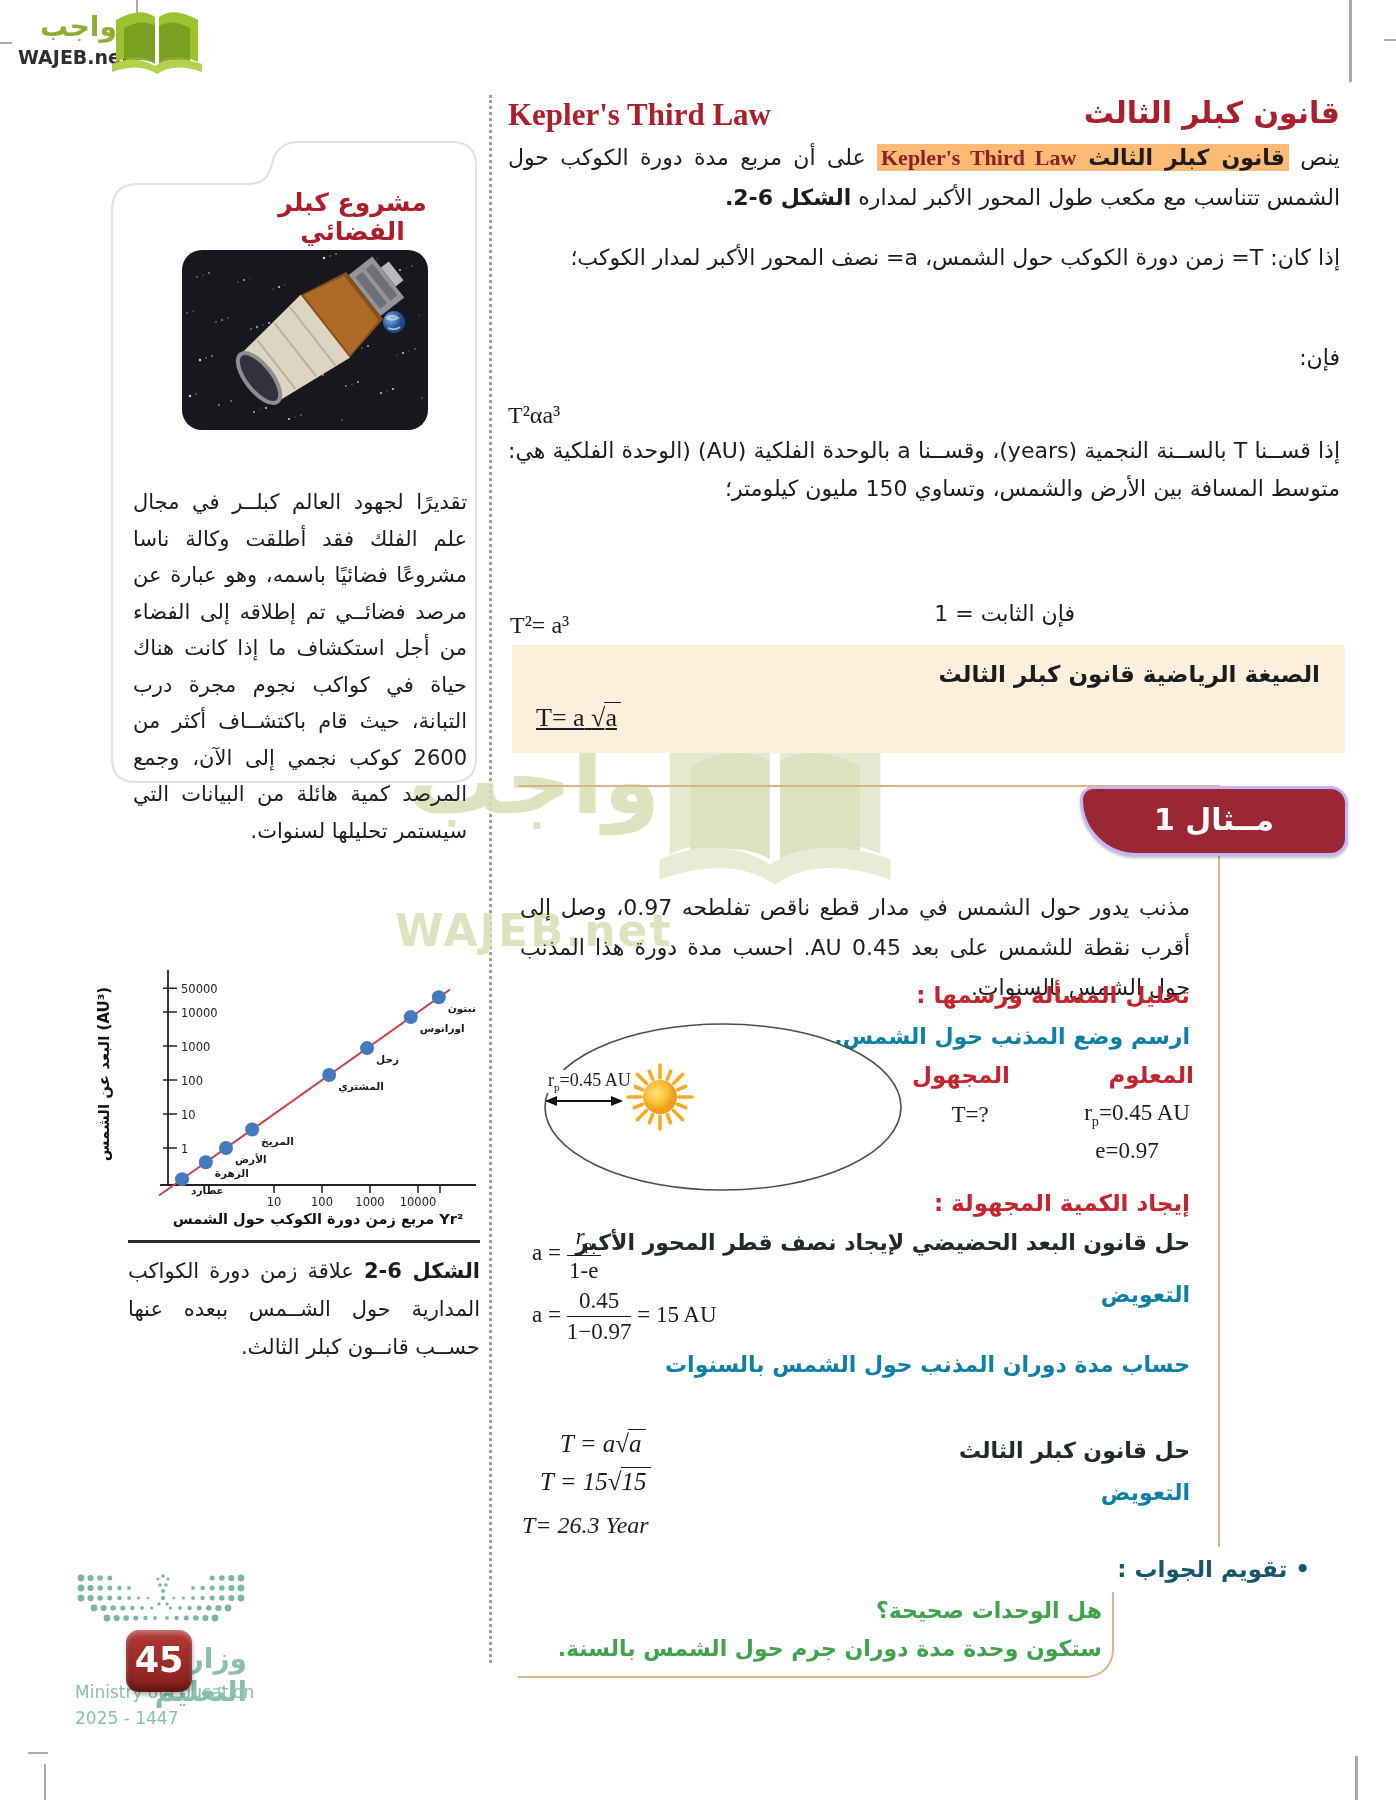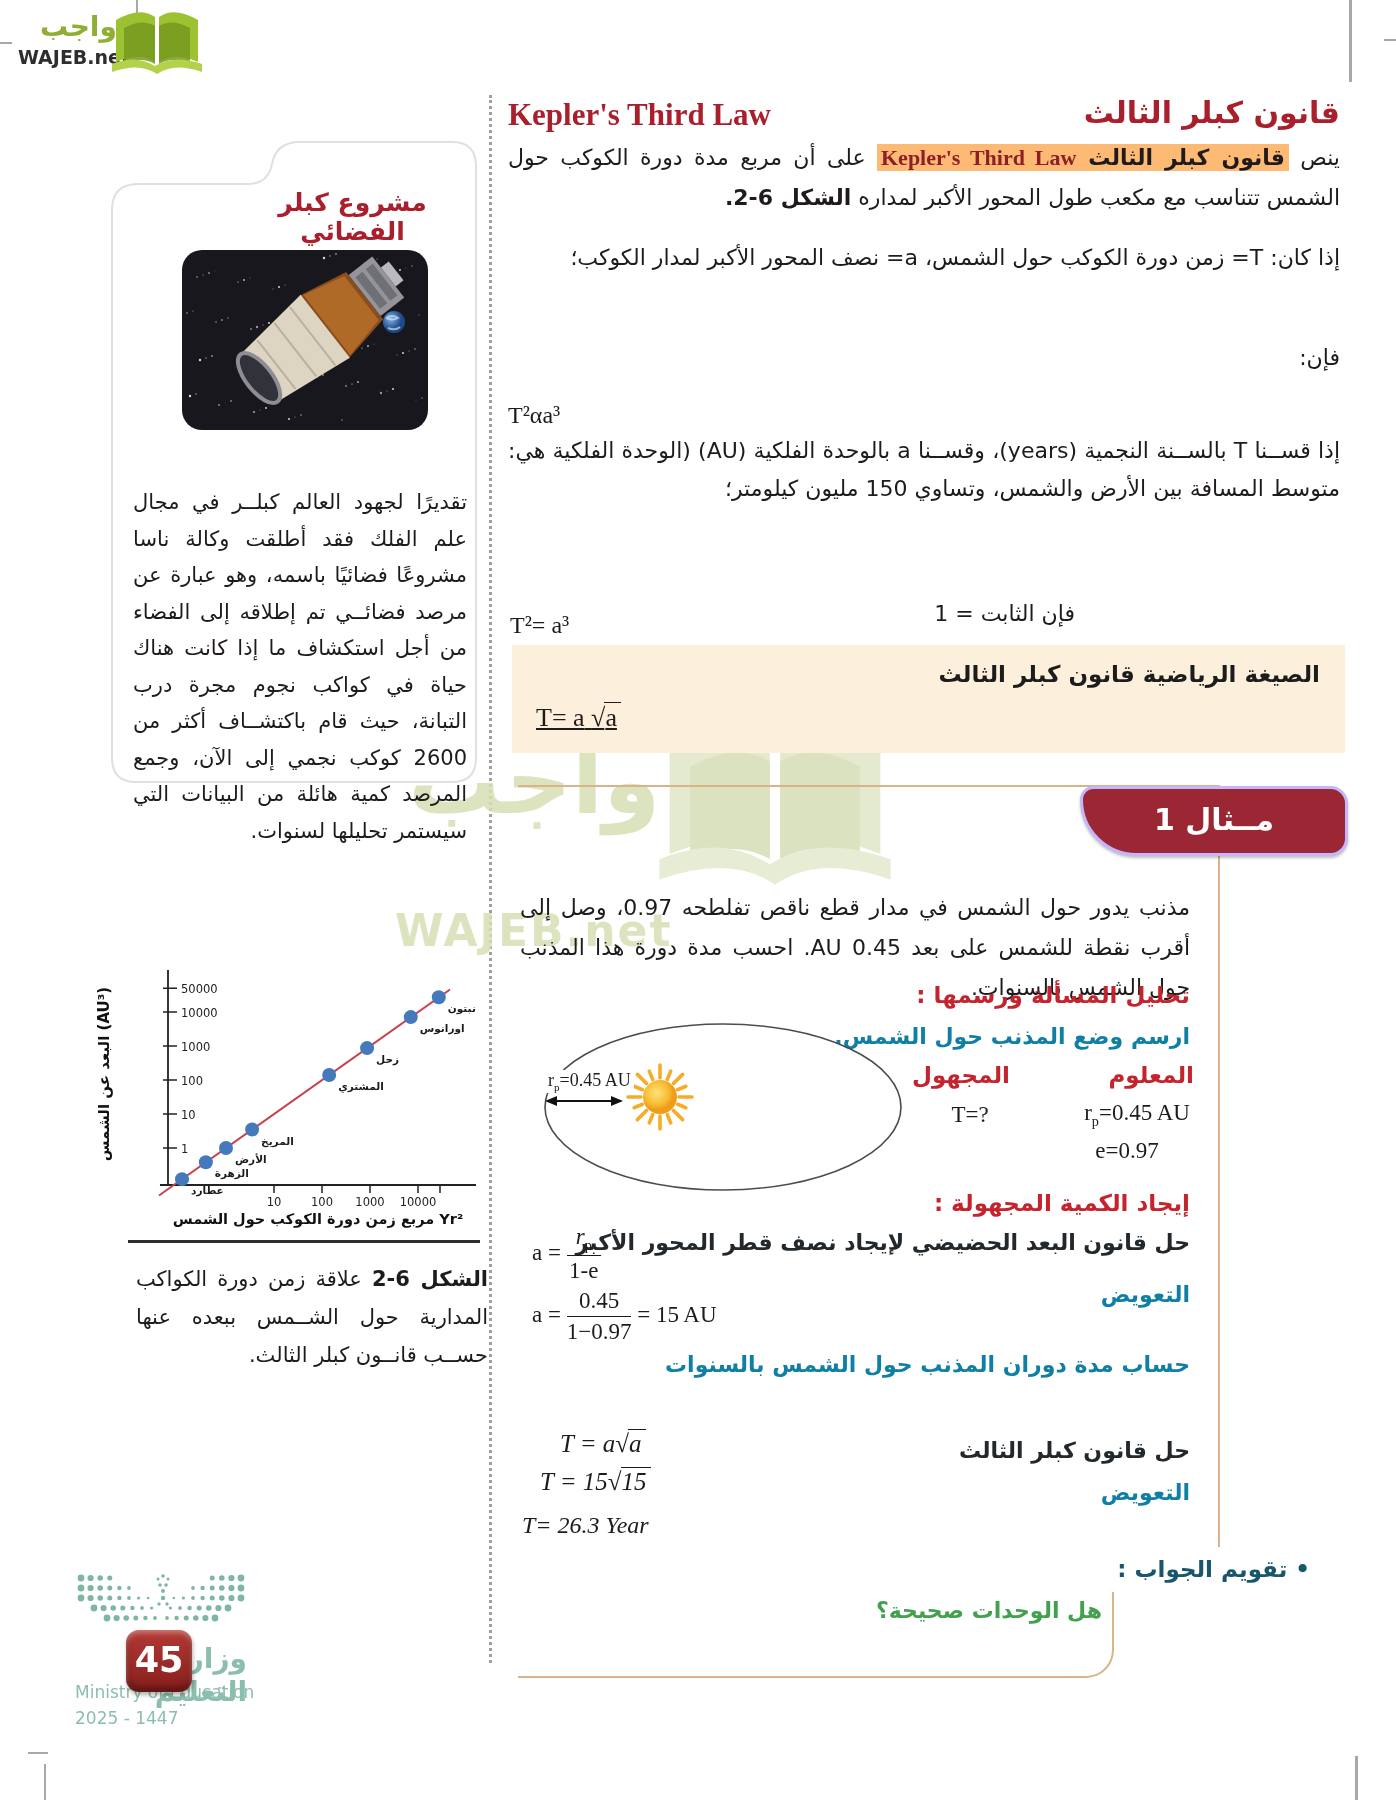--- a/index.html
+++ b/index.html
@@ -305,20 +305,21 @@
     <span>T = 15</span><span class="rad-sign">√</span><span class="radicand">15</span>
   </div>
 
   <div class="abs serif" dir="ltr" style="left:522px;top:1512px;font-size:24px;font-style:italic;z-index:2;">T= 26.3 Year</div>
 
   <div class="abs rtl" style="right:86px;top:1556px;font-size:23px;font-weight:bold;color:#18566b;z-index:3;">
     <span>•</span>
     <span>تقويم الجواب :</span>
   </div>
   <div class="abs rtl green-label" style="right:294px;top:1598px;z-index:2;">هل الوحدات صحيحة؟</div>
+  <div class="abs rtl green-label" style="right:294px;top:1636px;z-index:2;">ستكون وحدة مدة دوران جرم حول الشمس بالسنة.</div>
 
   <svg class="abs" id="fig-chart" style="left:95px;top:962px;z-index:2;" width="395" height="268" viewBox="0 0 395 268">
       <text transform="rotate(-90 14 112)" x="14" y="112" text-anchor="middle" font-size="15" font-weight="bold" fill="#111">البعد عن الشمس (AU³)</text>
       <line x1="73" y1="8" x2="73" y2="223" stroke="#222" stroke-width="1.8"></line>
       <line x1="65" y1="223" x2="381" y2="223" stroke="#222" stroke-width="1.8"></line>
       <line x1="68" y1="26.235019852575363" x2="82" y2="26.235019852575363" stroke="#222" stroke-width="1.5"></line>
       <text x="86" y="30.735019852575363" font-size="11.5" fill="#222">50000</text>
       <line x1="68" y1="50" x2="82" y2="50" stroke="#222" stroke-width="1.5"></line>
       <text x="86" y="54.5" font-size="11.5" fill="#222">10000</text>
       <line x1="68" y1="84" x2="82" y2="84" stroke="#222" stroke-width="1.5"></line>
@@ -351,21 +352,21 @@
       <text x="243.1625174074582" y="127.9265501697171" font-size="10.5" font-weight="bold" fill="#1a1a1a">المشتري</text>
       <circle cx="272.0489468084716" cy="86.09032934399927" r="7" fill="#4579bd"></circle>
       <text x="281.0489468084716" y="101.09032934399927" font-size="10.5" font-weight="bold" fill="#1a1a1a">زحل</text>
       <circle cx="315.7721318622512" cy="55.11973993090541" r="7" fill="#4579bd"></circle>
       <text x="324.7721318622512" y="70.11973993090541" font-size="10.5" font-weight="bold" fill="#1a1a1a">اورانوس</text>
       <circle cx="343.7825259619715" cy="35.27904411027018" r="7" fill="#4579bd"></circle>
       <text x="352.7825259619715" y="50.27904411027018" font-size="10.5" font-weight="bold" fill="#1a1a1a">نبتون</text>
       <text x="223" y="262" font-size="14.5" font-weight="bold" fill="#111" text-anchor="middle">مربع زمن دورة الكوكب حول الشمس Yr²</text>
     </svg>
   <div class="abs" style="left:128px;top:1240px;width:352px;height:3px;background:#2d2d2d;z-index:2;"></div>
-  <p class="abs rtl just" style="left:128px;top:1252px;width:352px;margin:8px;font-size:21px;line-height:38px;z-index:2;">
+  <p class="abs rtl just" style="left:128px;top:1252px;width:352px;margin:0;font-size:21px;line-height:38px;z-index:2;">
     <b>الشكل 6-2</b><span> علاقة زمن دورة الكواكب المدارية حول الشــمس ببعده عنها حســب قانــون كبلر الثالث.</span>
   </p>
 
   <svg class="abs" id="moe-dots" style="left:75px;top:1572px;z-index:2;" width="172" height="60" viewBox="0 0 172 60">
       <circle cx="6" cy="6" r="3.4" fill="#7eb6a0"></circle>
       <circle cx="166" cy="6" r="3.4" fill="#7eb6a0"></circle>
       <circle cx="15.6" cy="6" r="3.1" fill="#7eb6a0"></circle>
       <circle cx="156.4" cy="6" r="3.1" fill="#7eb6a0"></circle>
       <circle cx="25.2" cy="6" r="2.8" fill="#7eb6a0"></circle>
       <circle cx="146.8" cy="6" r="2.8" fill="#7eb6a0"></circle>

